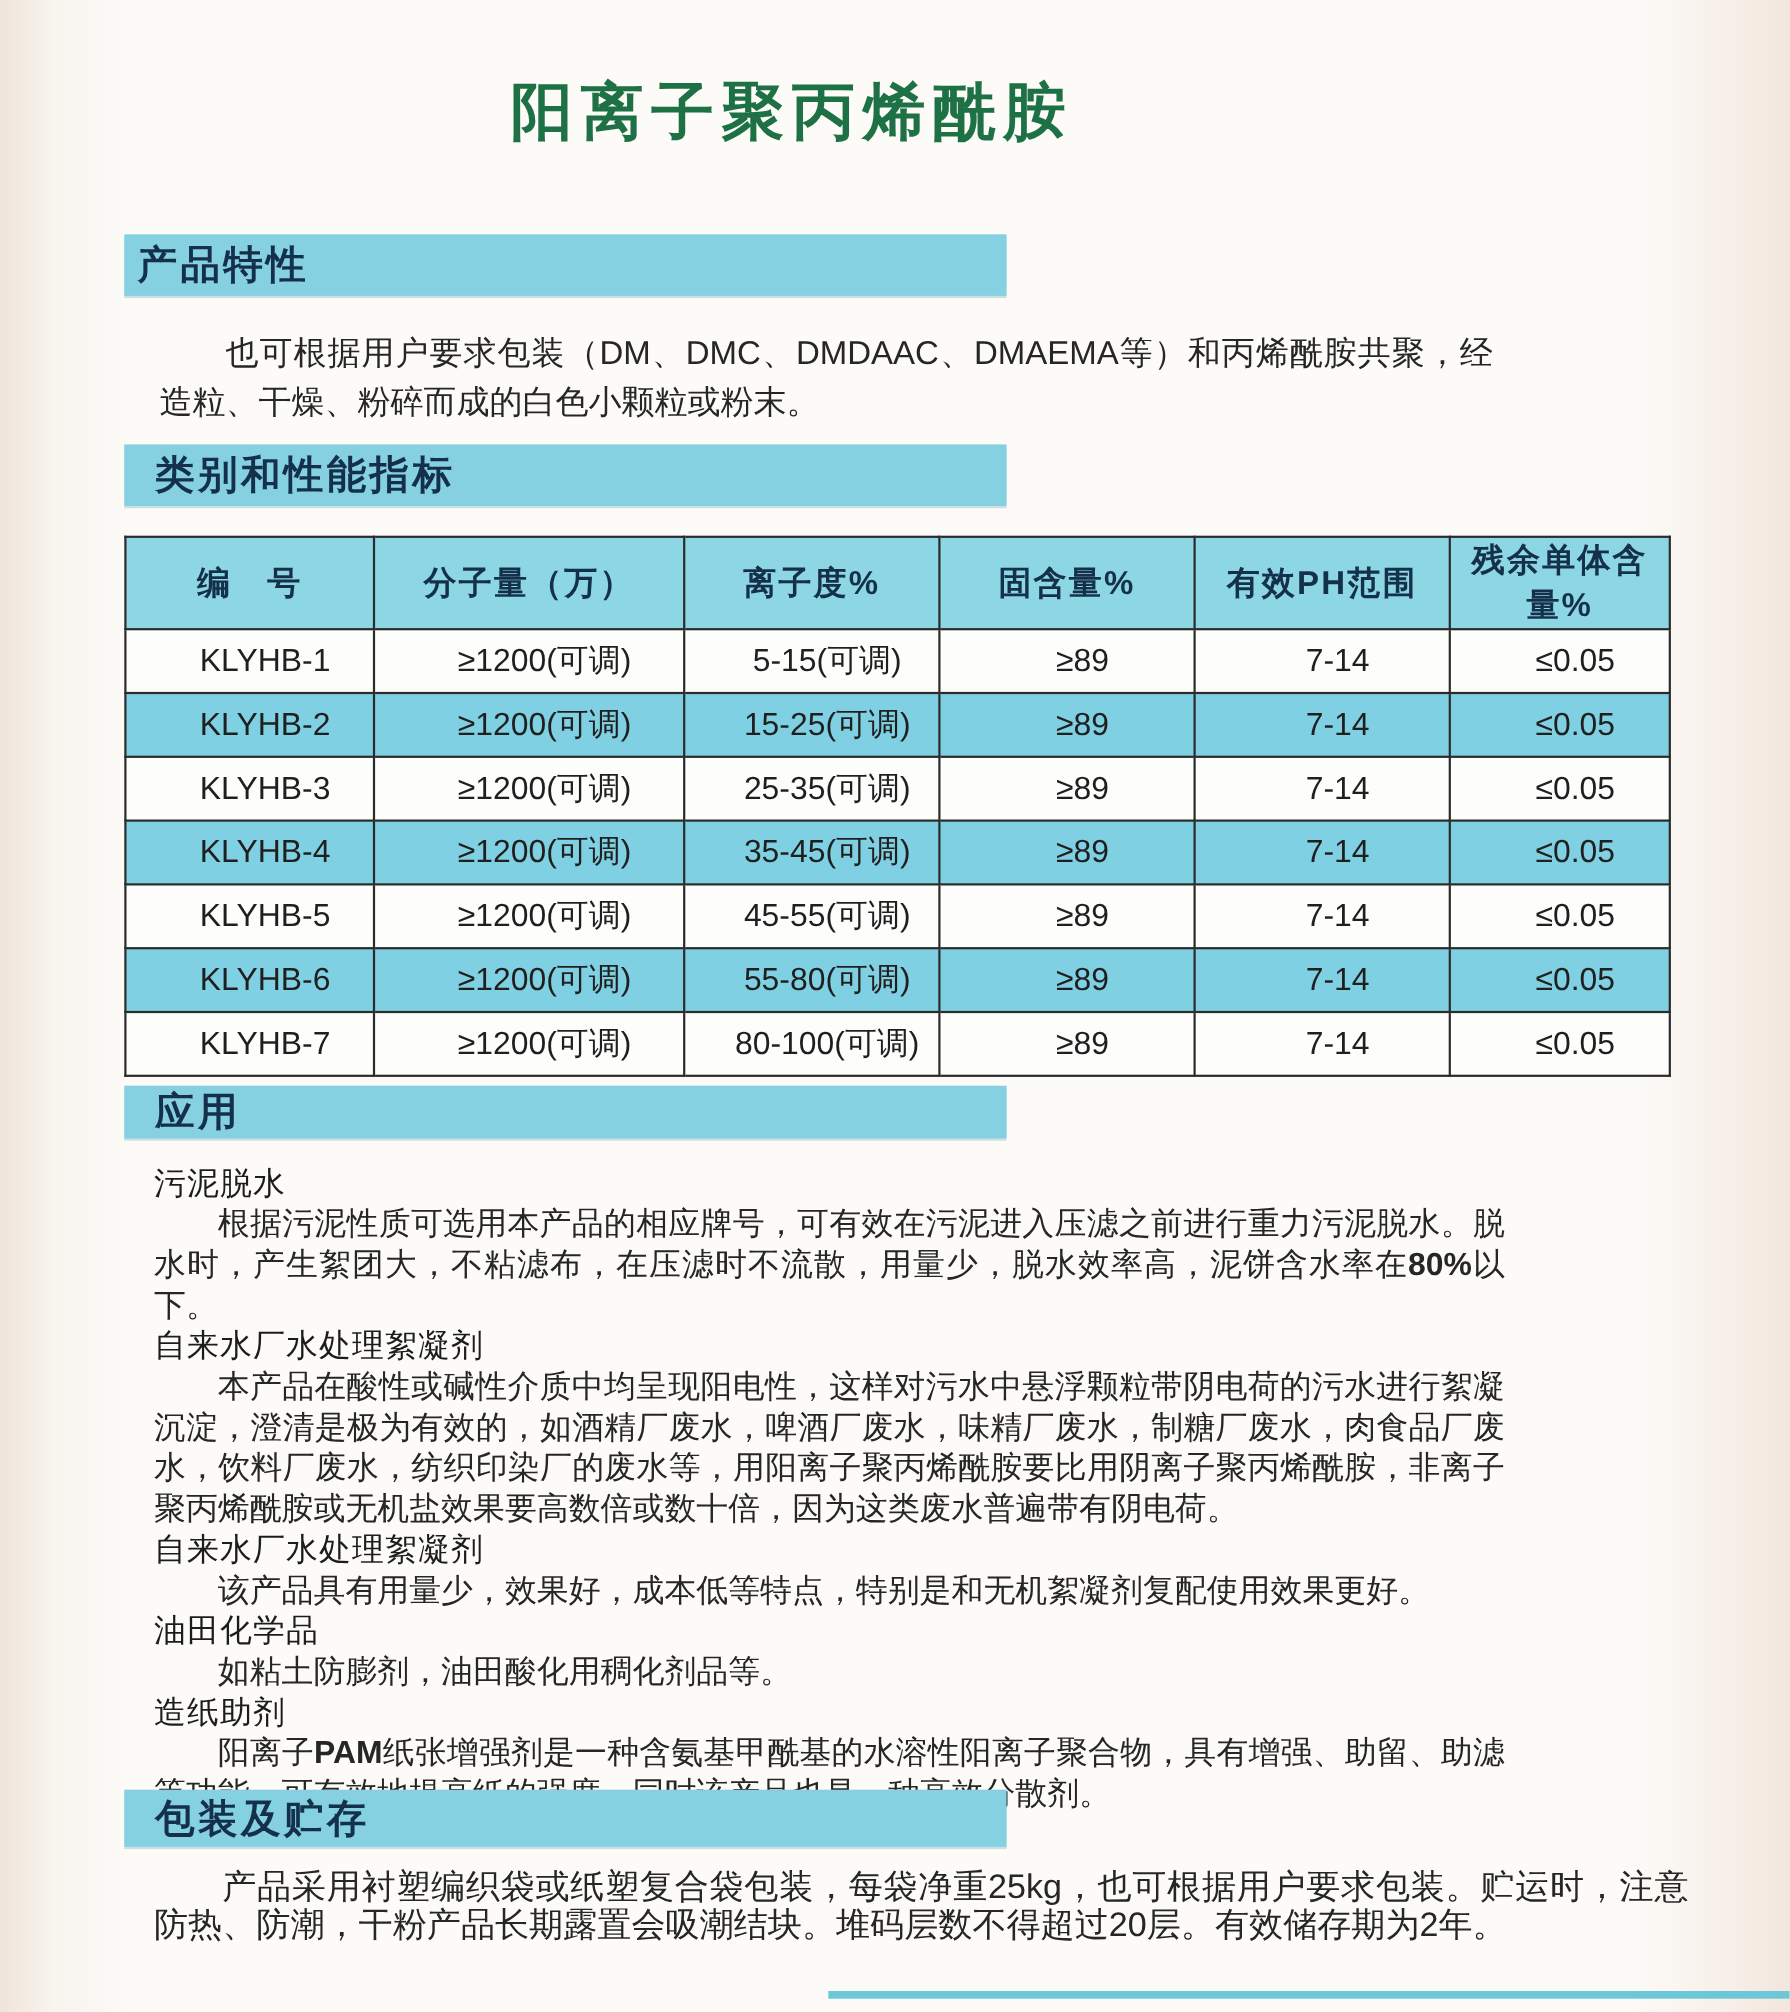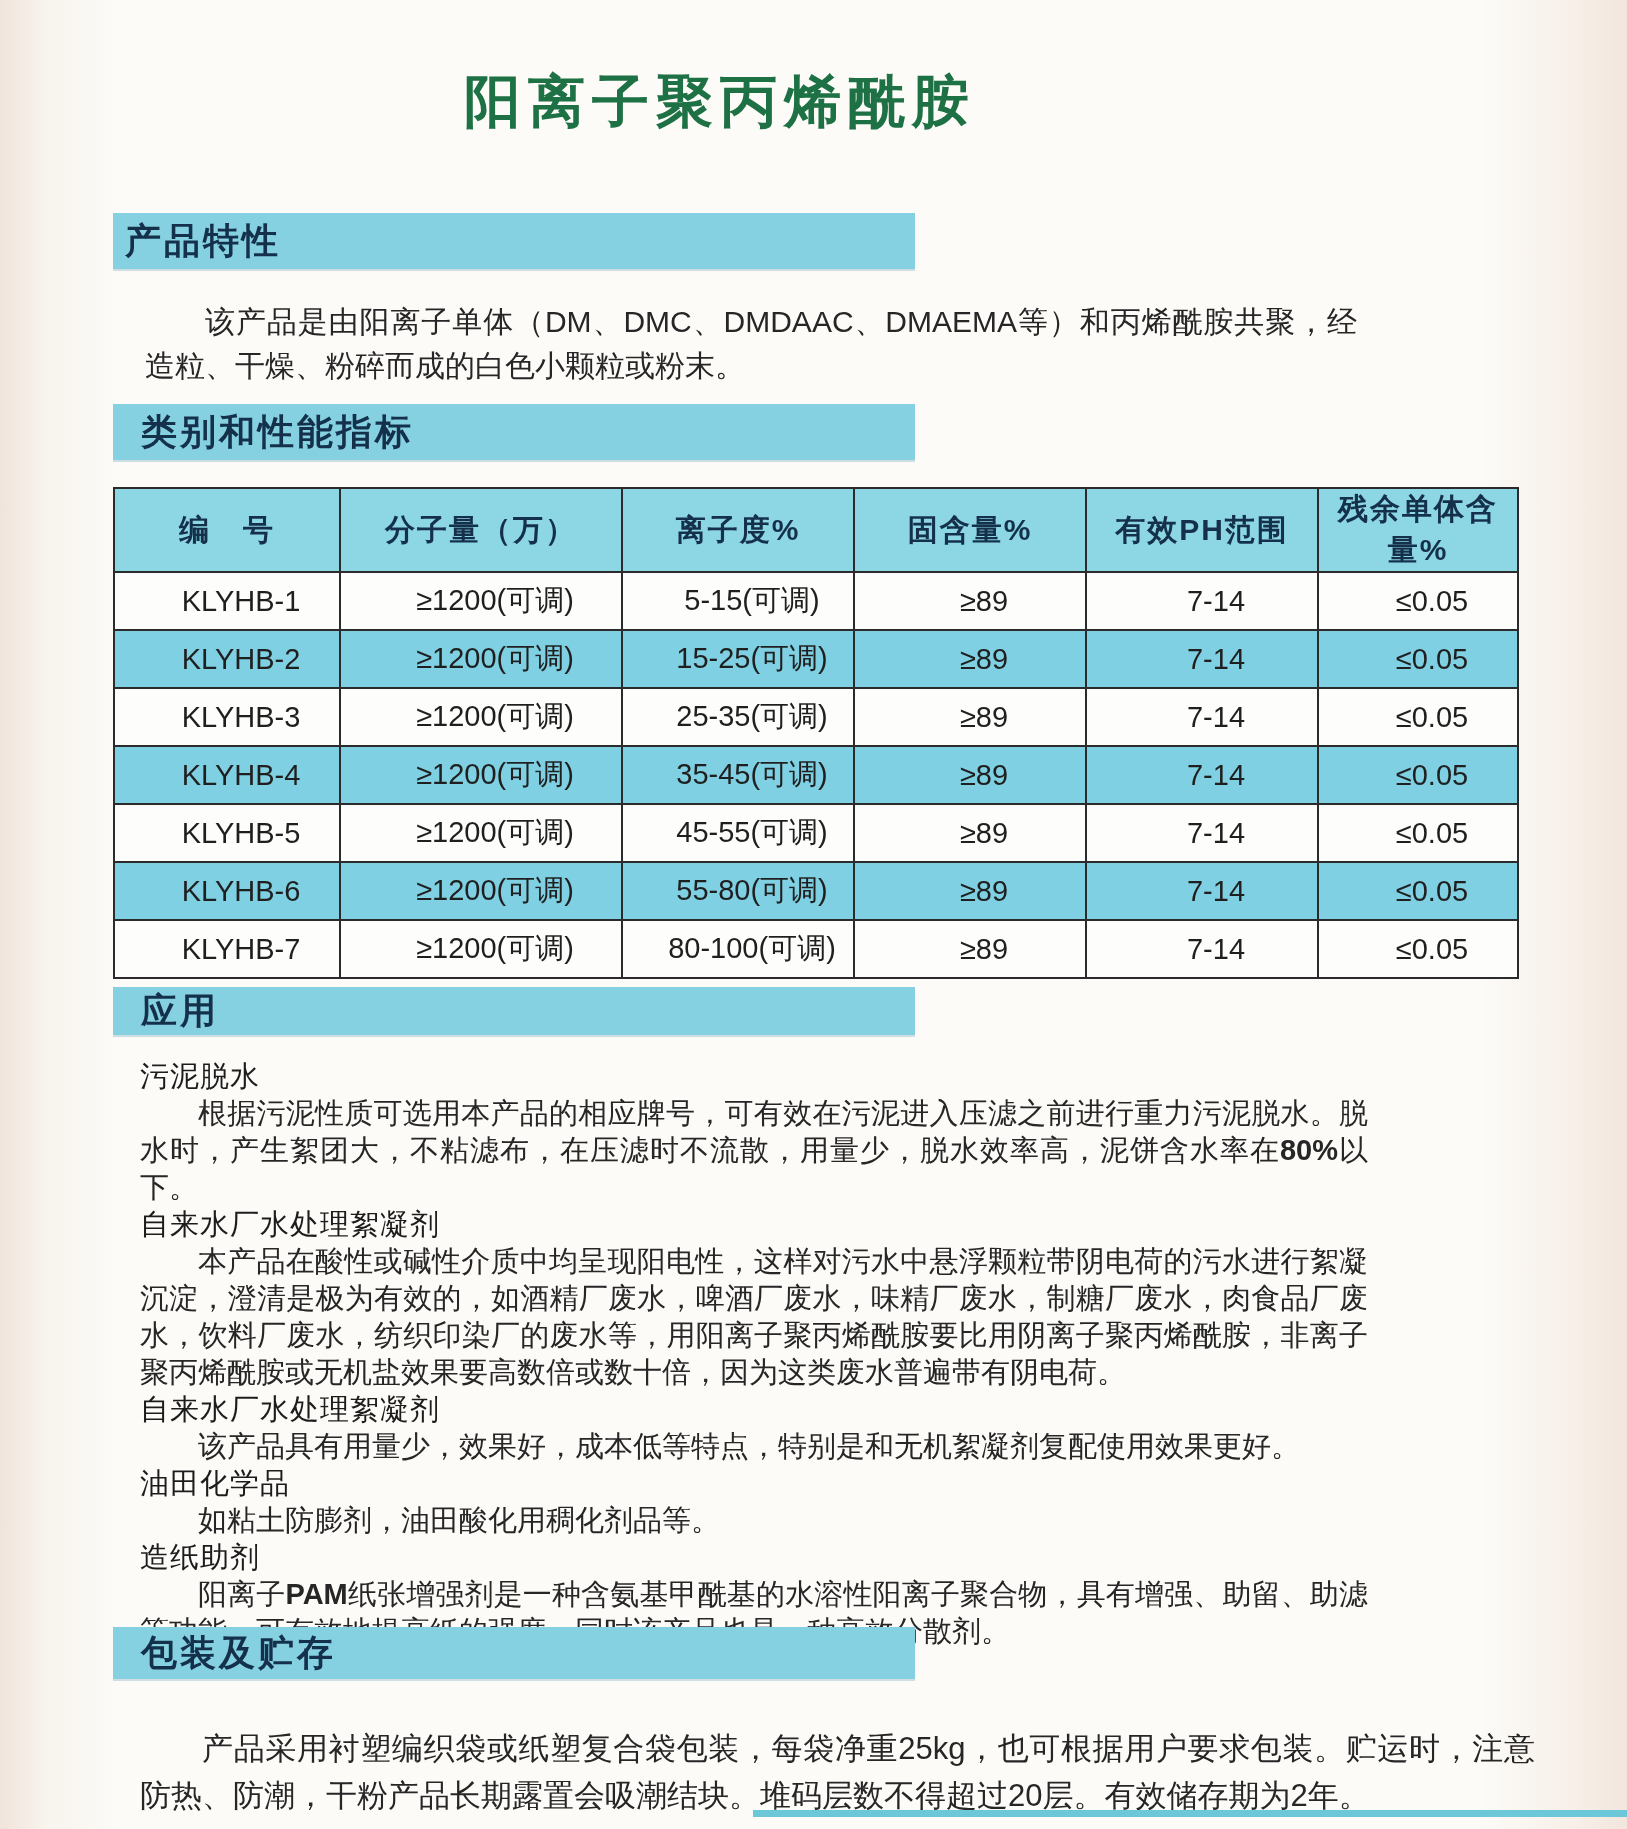--- a/index.html
+++ b/index.html
@@ -40,21 +40,21 @@
     position:absolute;margin:0;
     text-align:justify;
     color:#262626;
   }
   .para-features{
     top:300px;left:145px;width:1212px;
     font-size:30px;line-height:44px;text-indent:2em;
   }
   .para-packaging{
     top:1697px;left:140px;width:1395px;
-    font-size:31px;line-height:47px;text-indent:2em;margin-top:28px;
+    font-size:31px;line-height:35px;text-indent:2em;
   }
   table.specs{
     position:absolute;top:487px;left:113px;
     width:1404px;border-collapse:collapse;
     table-layout:fixed;
     font-size:29px;color:#1f1f1f;
   }
   table.specs th,table.specs td{
     border:2px solid #2b2b2b;
     text-align:center;vertical-align:middle;
@@ -84,21 +84,21 @@
   }
 </style>
 </head>
 <body>
 
 <div class="page">
 
   <h1 class="doc-title">阳离子聚丙烯酰胺</h1>
 
   <div class="bar bar-features">产品特性</div>
-  <p class="para para-features">该产品是由阳离子单体（DM、DMC、DMDAAC、DMAEMA等）和丙烯酰胺共聚，经造粒、干燥、粉碎而成的白色小颗粒或粉末。</p>
+  <p class="para para-features">也可根据用户要求包装（DM、DMC、DMDAAC、DMAEMA等）和丙烯酰胺共聚，经造粒、干燥、粉碎而成的白色小颗粒或粉末。</p>
 
   <div class="bar bar-specs">类别和性能指标</div>
 
   <table class="specs">
     <colgroup>
       <col style="width:226px">
         <col style="width:282px">
         <col style="width:232px">
       <col style="width:232px">
         <col style="width:232px">

